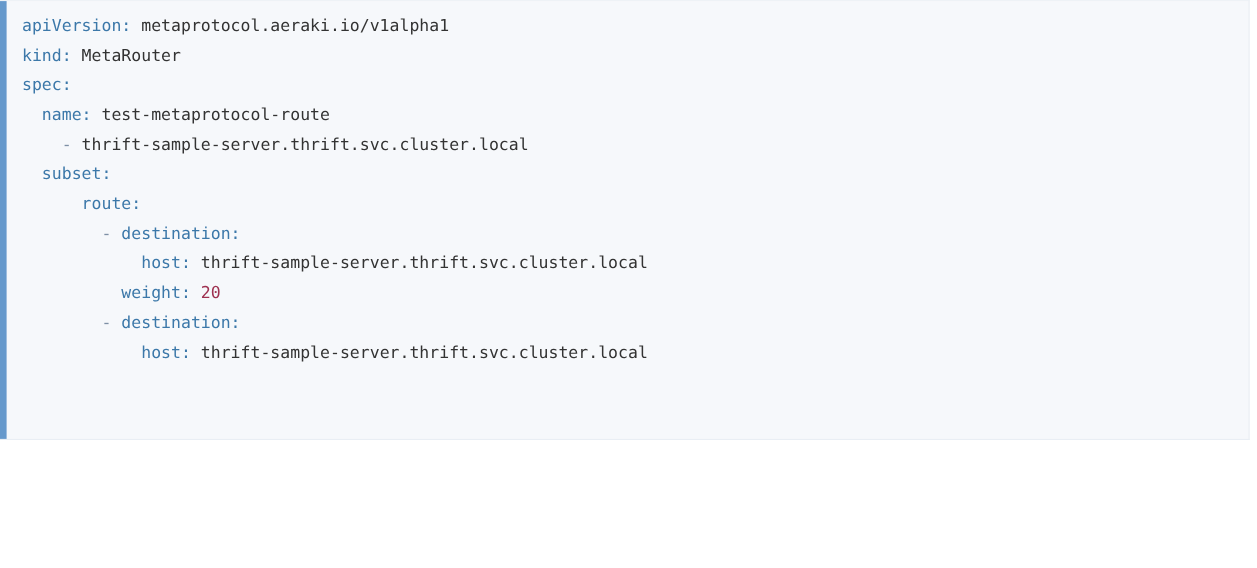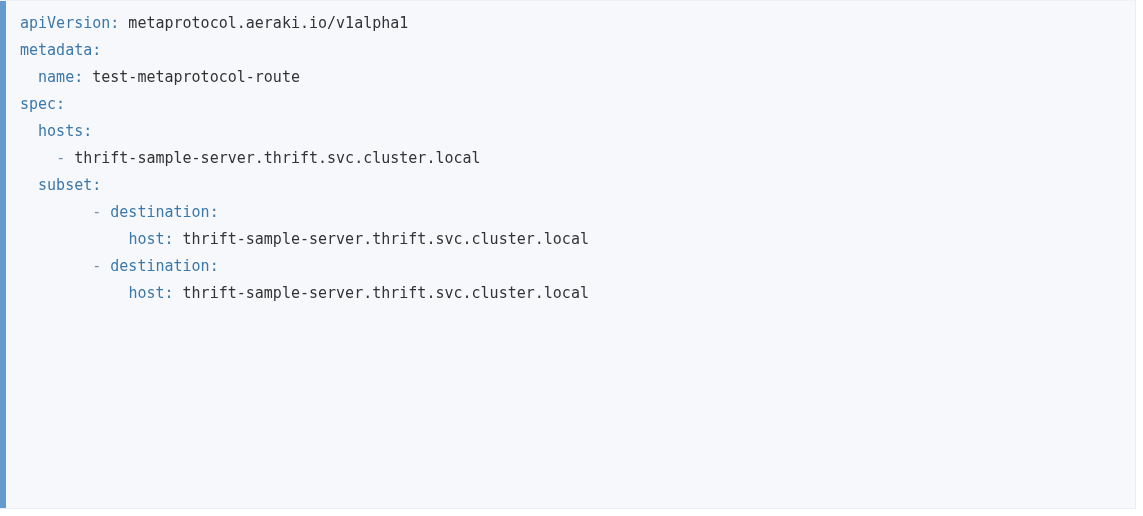--- a/index.html
+++ b/index.html
@@ -12,21 +12,21 @@
     width: 1143px;
     height: 516px;
     background: #ffffff;
     overflow: hidden;
   }
   .code-block {
     position: absolute;
     left: 0;
     top: 0;
     width: 1136px;
-    height: 509px;
+    height: 400px;
     background: var(--bg, #f6f8fb);
     border-top: 1px solid #eef2f6;
     border-right: 1px solid #e9eef4;
     border-bottom: 1px solid #e9eef4;
     display: flex;
   }
   .accent-bar {
     flex: 0 0 6px;
     width: 6px;
     background: var(--accent, #6699cc);
@@ -49,25 +49,26 @@
   .tok-dash  { color: var(--dash, #7d8fa5); }
 </style>
 </head>
 <body>
 
 <div class="screen">
   <div class="code-block">
     <div class="accent-bar"></div>
     <div class="code">
         <div class="code-line"><span class="tok-key">apiVersion:</span><span class="tok-plain"> metaprotocol.aeraki.io/v1alpha1</span></div>
-        <div class="code-line"><span class="tok-key">metadata:</span></div>
+        <div class="code-line"><span class="tok-key">kind:</span><span class="tok-plain"> MetaRouter</span></div>
+        <div class="code-line"><span class="tok-key">spec:</span></div>
         <div class="code-line"><span class="tok-plain">  </span><span class="tok-key">name:</span><span class="tok-plain"> test-metaprotocol-route</span></div>
-        <div class="code-line"><span class="tok-key">spec:</span></div>
-        <div class="code-line"><span class="tok-plain">  </span><span class="tok-key">hosts:</span></div>
         <div class="code-line"><span class="tok-plain">    </span><span class="tok-dash">-</span><span class="tok-plain"> thrift-sample-server.thrift.svc.cluster.local</span></div>
         <div class="code-line"><span class="tok-plain">  </span><span class="tok-key">subset:</span></div>
+        <div class="code-line"><span class="tok-plain">      </span><span class="tok-key">route:</span></div>
         <div class="code-line"><span class="tok-plain">        </span><span class="tok-dash">-</span><span class="tok-plain"> </span><span class="tok-key">destination:</span></div>
         <div class="code-line"><span class="tok-plain">            </span><span class="tok-key">host:</span><span class="tok-plain"> thrift-sample-server.thrift.svc.cluster.local</span></div>
+        <div class="code-line"><span class="tok-plain">          </span><span class="tok-key">weight:</span><span class="tok-plain"> </span><span class="tok-num">20</span></div>
         <div class="code-line"><span class="tok-plain">        </span><span class="tok-dash">-</span><span class="tok-plain"> </span><span class="tok-key">destination:</span></div>
         <div class="code-line"><span class="tok-plain">            </span><span class="tok-key">host:</span><span class="tok-plain"> thrift-sample-server.thrift.svc.cluster.local</span></div>
       </div>
   </div>
 </div>
 
 </body></html>

